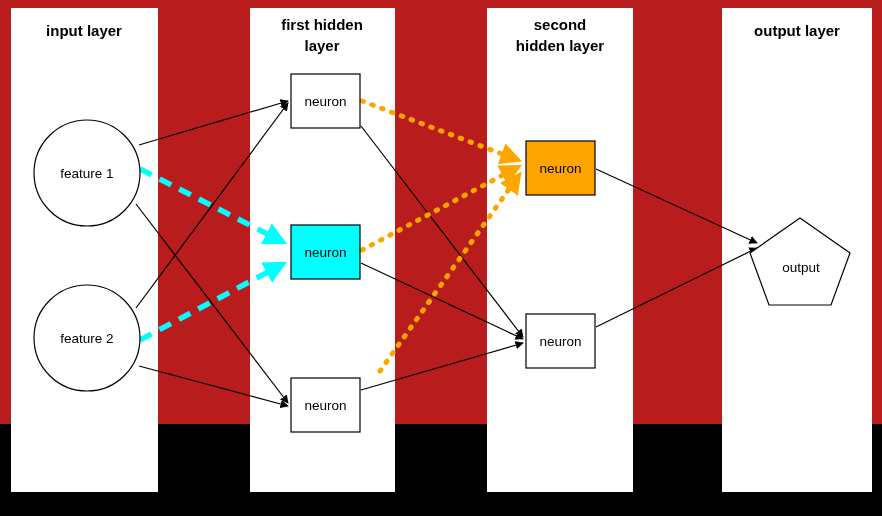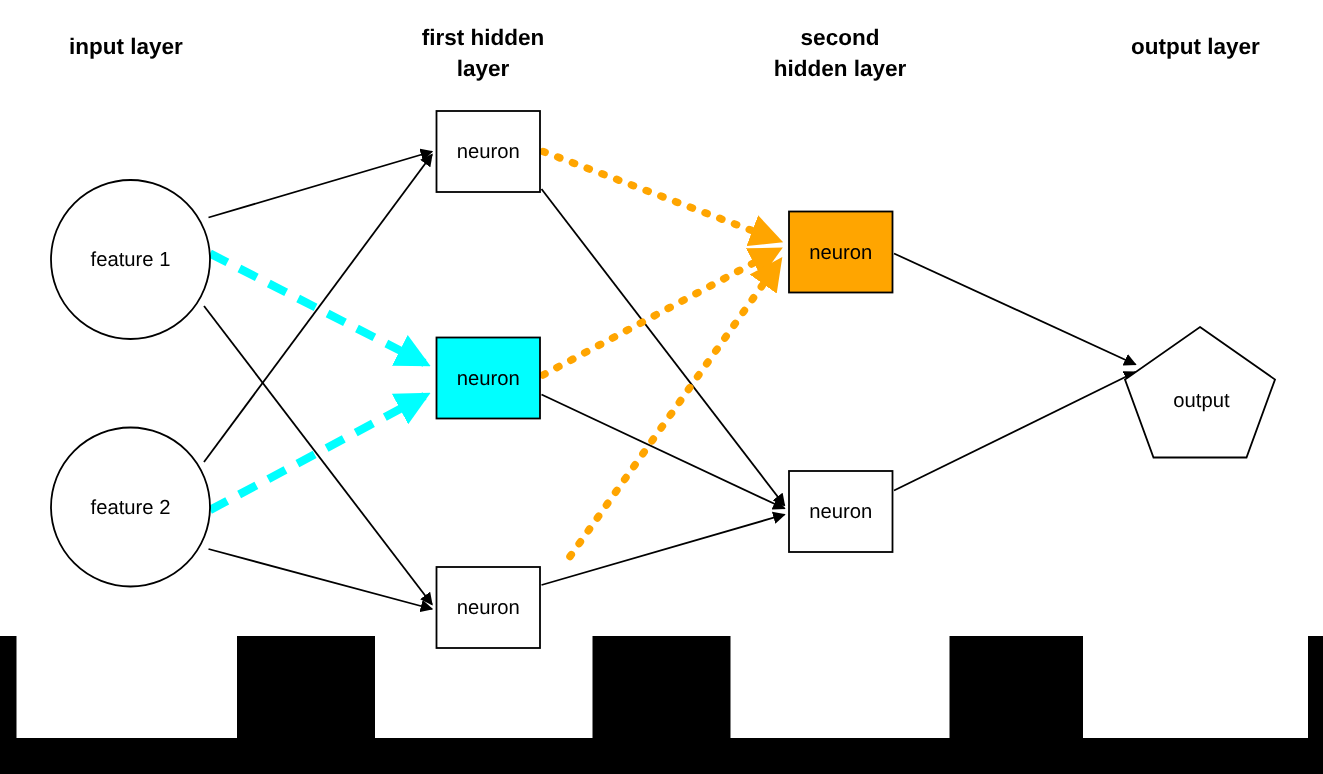--- a/index.html
+++ b/index.html
@@ -11,21 +11,21 @@
   body {
     width: 882px;
     height: 516px;
     overflow: hidden;
     font-family: "Liberation Sans", sans-serif;
   }
   #stage {
     position: relative;
     width: 882px;
     height: 424px;
-    background: #ffffff;
+    background: #b91c1c;
   }
   #diagram-svg {
     position: absolute;
     left: 0;
     top: 0;
     width: 882px;
     height: 516px;
     display: block;
   }
   .panel-rect {

